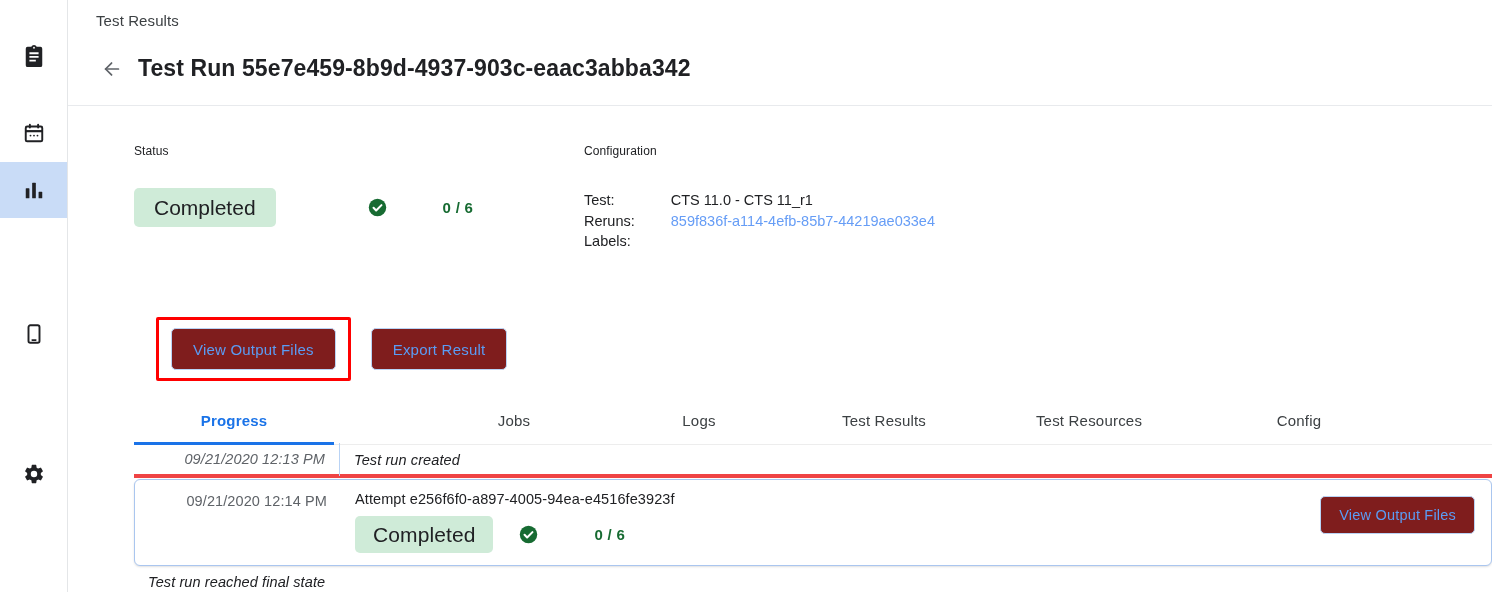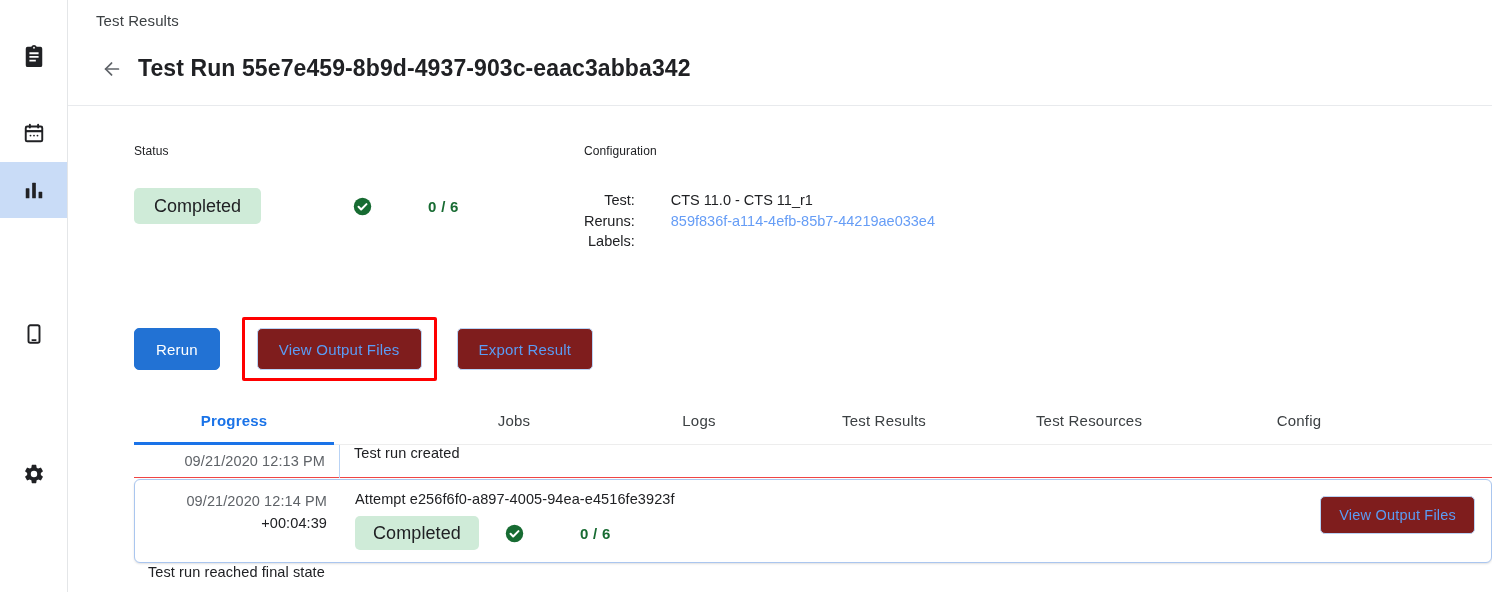--- a/index.html
+++ b/index.html
@@ -108,21 +108,21 @@
     position: absolute;
     left: 66px; top: 82px;
     display: flex;
     align-items: center;
   }
   .chip {
     background: #cfebd8;
     color: #202124;
     border-radius: 5px;
     padding: 9px 20px;
-    font-size: 18px;
+    font-size: 21px;
     line-height: 1;
     white-space: nowrap;
   }
   .count-group {
     display: flex;
     align-items: center;
     margin-left: 92px;
     gap: 47px;
   }
   .check-icon {
@@ -141,21 +141,21 @@
   
   #config-table {
     position: absolute;
     left: 516px; top: 84px;
     font-size: 14.5px;
     color: #202124;
     border-collapse: collapse;
     line-height: 1.42;
   }
   #config-table td { padding: 0; vertical-align: top; white-space: nowrap; }
-  #config-table td.key { padding-right: 36px; text-align: right; }
+  #config-table td.key { padding-right: 36px; }
   .link { color: #669df6; text-decoration: none; cursor: pointer; }
 
   
   #button-row {
     position: absolute;
     left: 66px; top: 211px;
     display: flex;
     align-items: center;
   }
   .btn {
@@ -230,21 +230,23 @@
     left: 66px; top: 339px;
     width: 1358px;
   }
   .prow {
     position: relative;
     box-sizing: border-box;
   }
   .prow.plain {
     height: 33px;
     display: flex;
-    border-bottom: 1px solid #ef4444;
+    align-items: center;
+    border-bottom: 4px solid #ef4444;
+    font-style: italic;
   }
   .prow.card {
     border: 1px solid #aac6ef;
     border-radius: 6px;
     background: #ffffff;
     box-shadow: 0 1px 2px rgba(60,64,67,.16);
     display: flex;
     align-items: flex-start;
     min-height: 72px;
     margin: 1px 0;
@@ -390,21 +392,20 @@
           </td>
         </tr>
         <tr>
           <td class="key">Labels:</td>
           <td class="val"></td>
         </tr>
       </tbody>
     </table>
 
     <div id="button-row">
-      <button class="btn btn-primary">Rerun</button>
       <span id="btn-view-output-wrap">
         <button class="btn btn-outline">View Output Files</button>
       </span>
       <button id="btn-export" class="btn btn-outline">Export Result</button>
     </div>
 
     <div id="tabs">
       <div class="tab active" style="left:0px;width:200px;">Progress</div>
       <div class="tab" style="left:300px;width:160px;">Jobs</div>
       <div class="tab" style="left:495px;width:140px;">Logs</div>
@@ -416,21 +417,20 @@
     <div id="progress-table">
 
       <div class="prow plain">
         <div class="tcell">09/21/2020 12:13 PM</div>
         <div class="mcell">Test run created</div>
       </div>
 
       <div class="prow card">
         <div class="tcell">
           <span>09/21/2020 12:14 PM</span>
-          <span class="duration">+00:04:39</span>
         </div>
         <div class="mcell">
           <div class="attempt-title">Attempt e256f6f0-a897-4005-94ea-e4516fe3923f</div>
           <div class="attempt-status">
             <span class="chip">Completed</span>
             <span class="count-group">
               <span class="check-icon">
                 <svg width="19" height="19" viewBox="0 0 24 24">
                   <circle cx="12" cy="12" r="11" fill="#176b32"></circle>
                   <path d="M7 12.4l3.3 3.3L17 9" fill="none" stroke="#ffffff" stroke-width="2.6" stroke-linecap="round" stroke-linejoin="round"></path>

